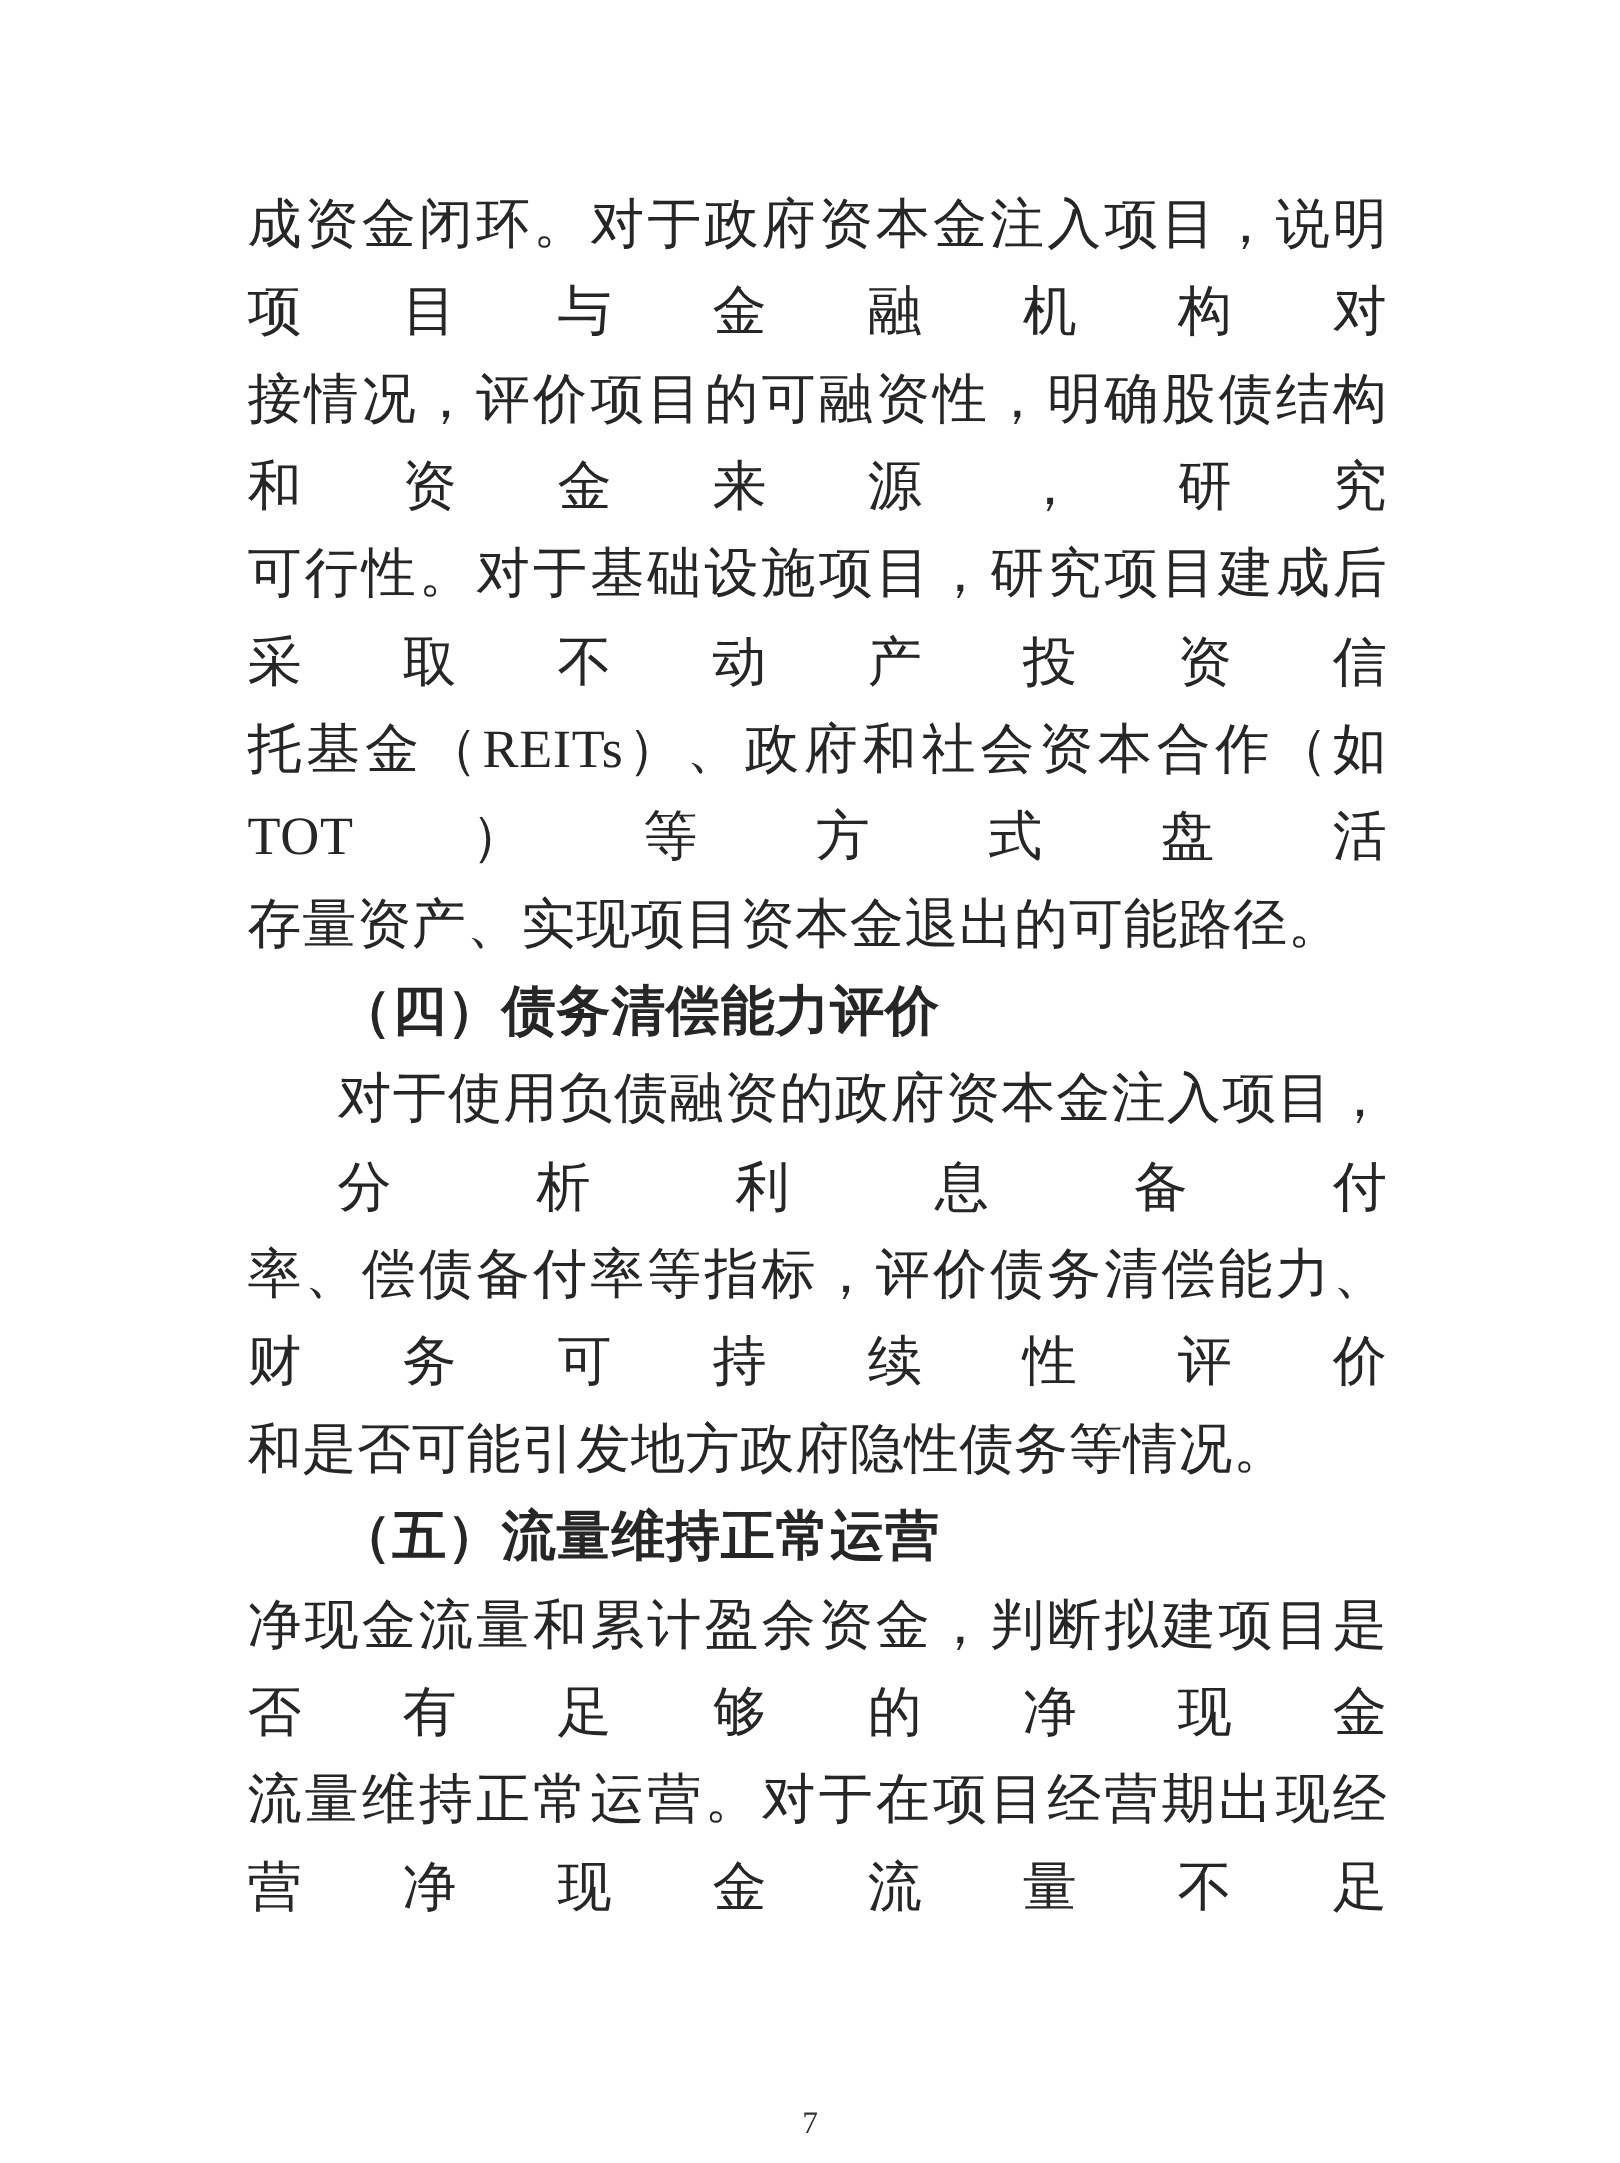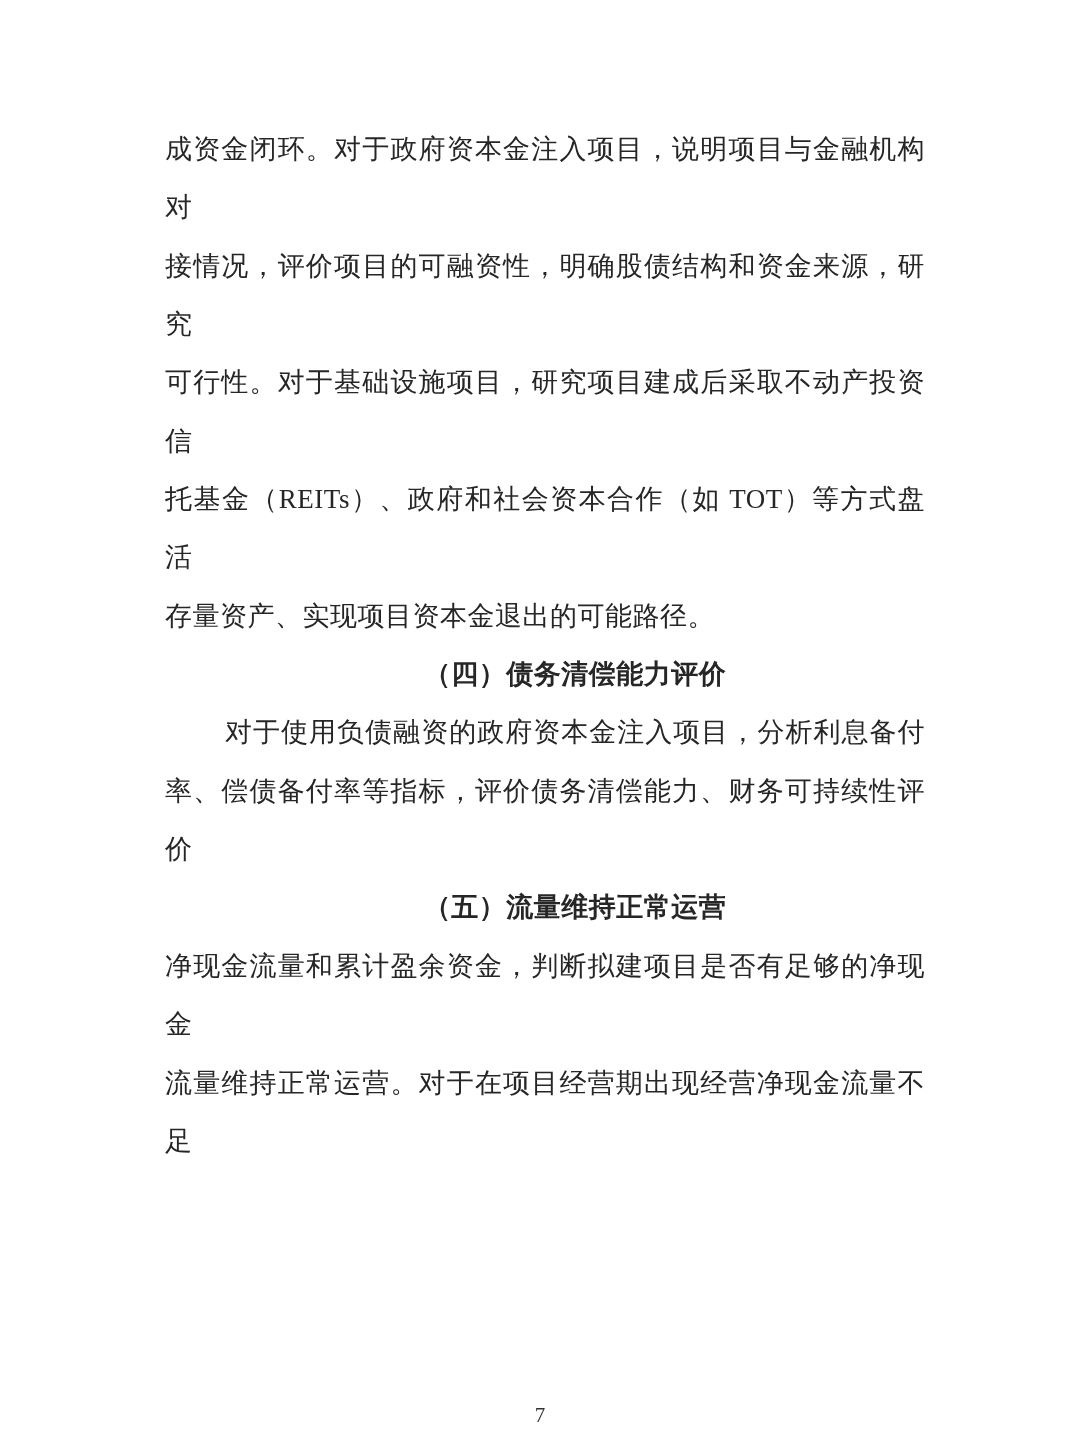--- a/index.html
+++ b/index.html
@@ -16,39 +16,38 @@
     font-family: "Liberation Serif", "DejaVu Serif", serif;
     color: #262626;
   }
   .content {
     position: absolute;
     left: 165px;
     top: 120px;
     width: 760px;
   }
   .ln {
-    font-size: 27px;
+    font-size: 36px;
     line-height: 58.35px;
     white-space: normal;
     letter-spacing: 0.5px;
   }
   
   .fill {
     text-align: justify;
     text-align-last: justify;
   }
   
   .ind {
     padding-left: 60px;
   }
   
   .h2 {
     padding-left: 60px;
     font-weight: 600;
-    text-align: center;
   }
   .pagenum {
     position: absolute;
     left: 0;
     right: 0;
     top: 1400px;
     text-align: center;
     font-size: 21px;
     line-height: 30px;
     color: #333333;
@@ -60,19 +59,20 @@
 <div class="page">
   <div class="content">
     <div class="ln fill">成资金闭环。对于政府资本金注入项目，说明项目与金融机构对</div>
     <div class="ln fill">接情况，评价项目的可融资性，明确股债结构和资金来源，研究</div>
     <div class="ln fill">可行性。对于基础设施项目，研究项目建成后采取不动产投资信</div>
     <div class="ln fill">托基金（REITs）、政府和社会资本合作（如 TOT）等方式盘活</div>
     <div class="ln">存量资产、实现项目资本金退出的可能路径。</div>
     <div class="ln h2">（四）债务清偿能力评价</div>
     <div class="ln fill ind">对于使用负债融资的政府资本金注入项目，分析利息备付</div>
     <div class="ln fill">率、偿债备付率等指标，评价债务清偿能力、财务可持续性评价</div>
+    <div class="ln">和是否可能引发地方政府隐性债务等情况。</div>
     <div class="ln h2">（五）流量维持正常运营</div>
     <div class="ln fill">净现金流量和累计盈余资金，判断拟建项目是否有足够的净现金</div>
     <div class="ln fill">流量维持正常运营。对于在项目经营期出现经营净现金流量不足</div>
 
   </div>
   <div class="pagenum">7</div>
 </div>
 
 </body></html>

